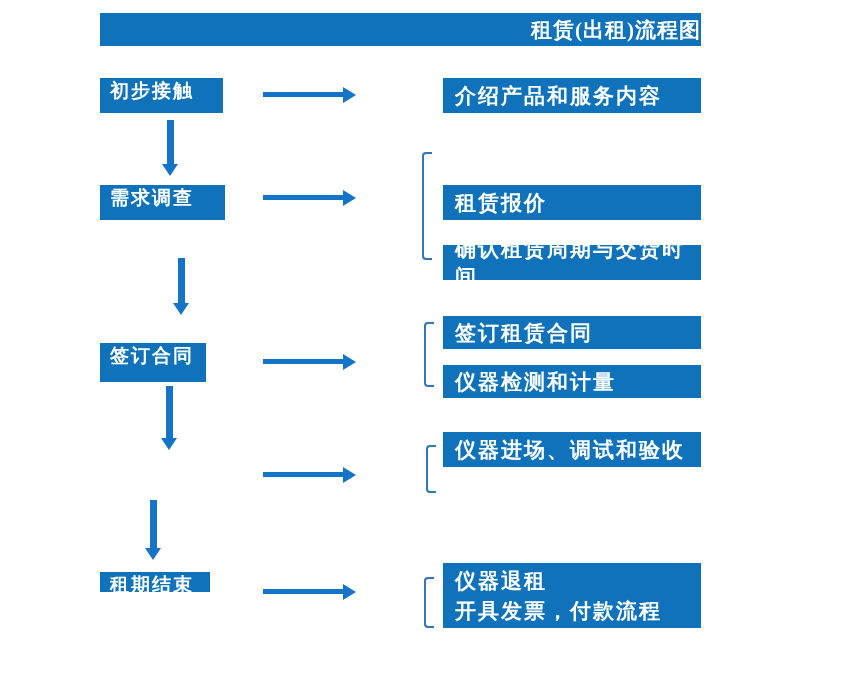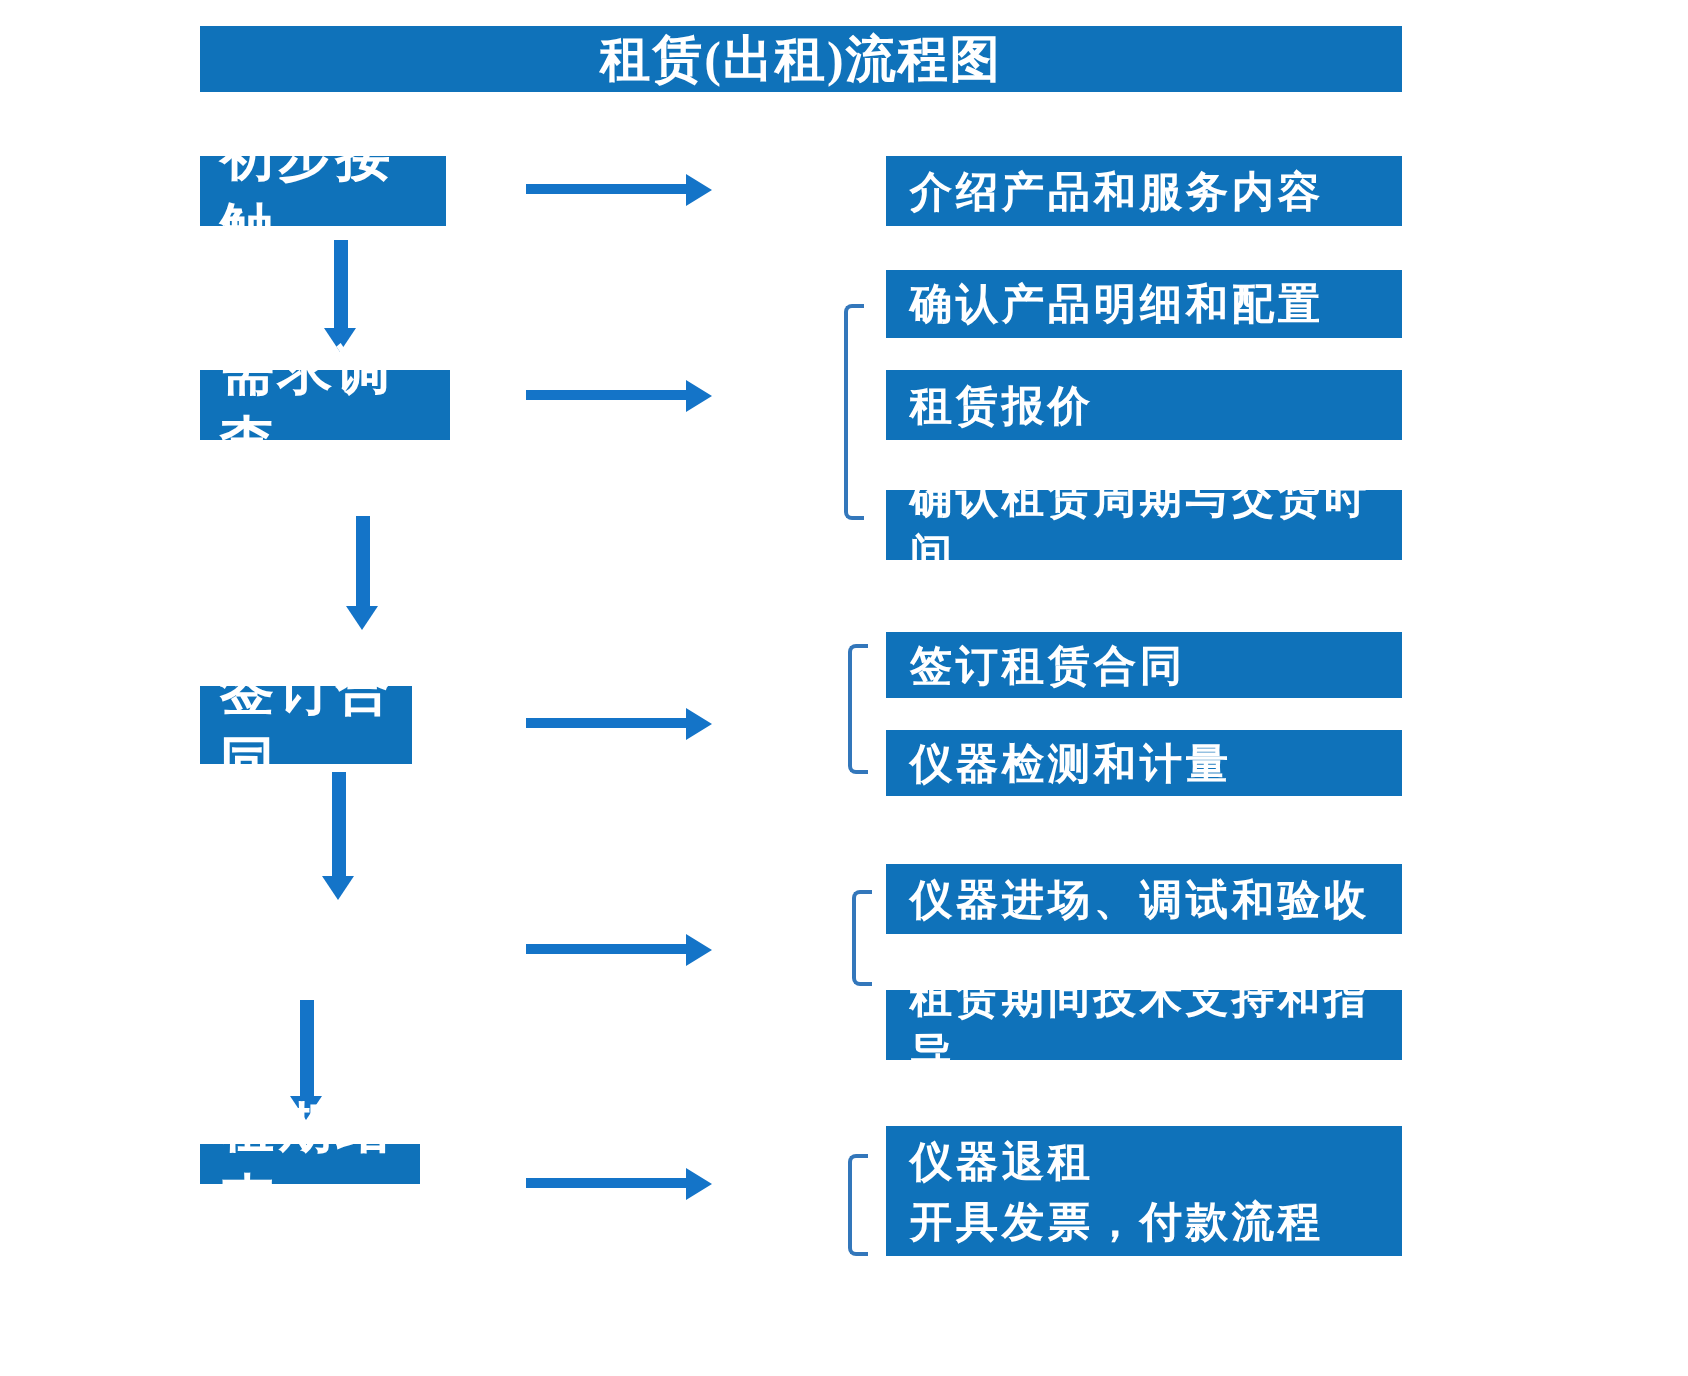--- a/index.html
+++ b/index.html
@@ -12,32 +12,32 @@
     overflow: hidden;
   }
 
   
   .title-bar {
     position: absolute;
     left: 100px; top: 13px;
     width: 601px; height: 33px;
     background: var(--box, #0f72ba);
     color: var(--text, #ffffff);
-    display: flex; align-items: center; justify-content: center;
-    font-weight: bold; font-size: 25px; letter-spacing: 1px;
+    display: flex; align-items: center; justify-content: flex-end;
+    font-weight: bold; font-size: 21px; letter-spacing: 1px;
   }
 
   
   .lb {
     position: absolute; left: 100px;
     background: var(--box, #0f72ba);
     color: var(--text, #ffffff);
-    display: flex; align-items: center;
+    display: flex; 
     padding-left: 10px;
-    font-weight: bold; font-size: 27px; letter-spacing: 2px;
+    font-weight: bold; font-size: 19px; letter-spacing: 2px;
     box-sizing: border-box;
   }
   .lb0 { top: 78px;  width: 123px; height: 35px; }
   .lb1 { top: 185px; width: 125px; height: 35px; }
   .lb2 { top: 343px; width: 106px; height: 39px; }
   .lb3 { top: 458px; width: 108px; height: 36px; }
   .lb4 { top: 572px; width: 110px; height: 20px; }
 
   
   .db {
@@ -128,23 +128,20 @@
   <div class="db db0_0">
     <span>介绍产品和服务内容</span>
   </div>
   <div class="va va0"></div>
 
   <div class="lb lb1">
     <span>需求调查</span>
   </div>
   <div class="ha ha1"></div>
   <div class="bracket br1"></div>
-  <div class="db db1_0">
-    <span>确认产品明细和配置</span>
-  </div>
   <div class="db db1_1">
     <span>租赁报价</span>
   </div>
   <div class="db db1_2">
     <span>确认租赁周期与交货时间</span>
   </div>
   <div class="va va1"></div>
 
   <div class="lb lb2">
     <span>签订合同</span>
@@ -157,23 +154,20 @@
   <div class="db db2_1">
     <span>仪器检测和计量</span>
   </div>
   <div class="va va2"></div>
 
   <div class="ha ha3"></div>
   <div class="bracket br3"></div>
   <div class="db db3_0">
     <span>仪器进场、调试和验收</span>
   </div>
-  <div class="db db3_1">
-    <span>租赁期间技术支持和指导</span>
-  </div>
   <div class="va va3"></div>
 
   <div class="lb lb4">
     <span>租期结束</span>
   </div>
   <div class="ha ha4"></div>
   <div class="bracket br4"></div>
   <div class="db db4_0">
     <span>仪器退租</span>
   </div>

